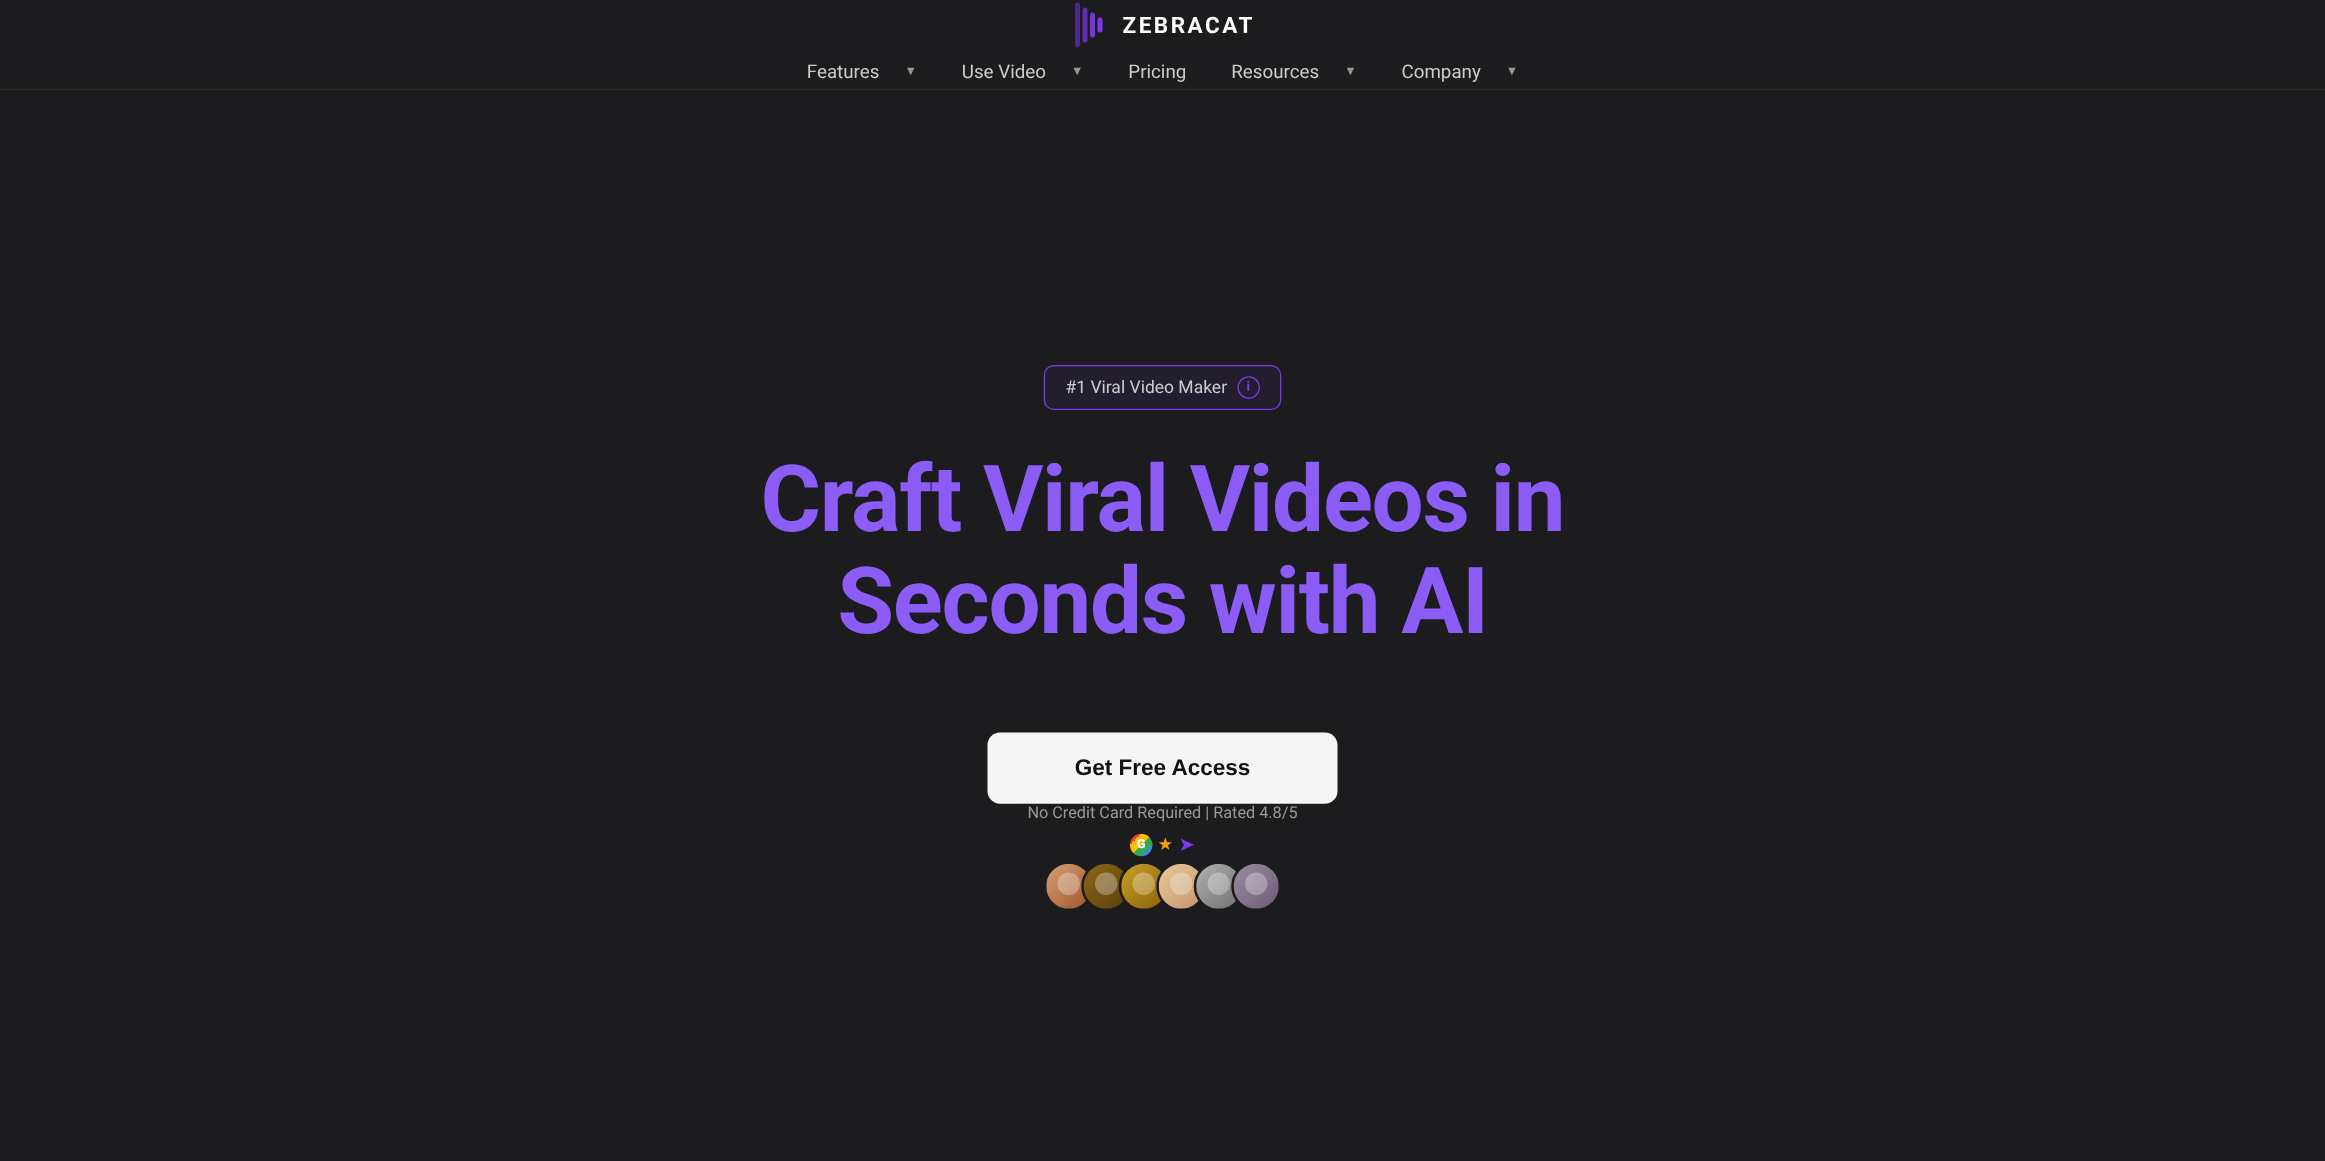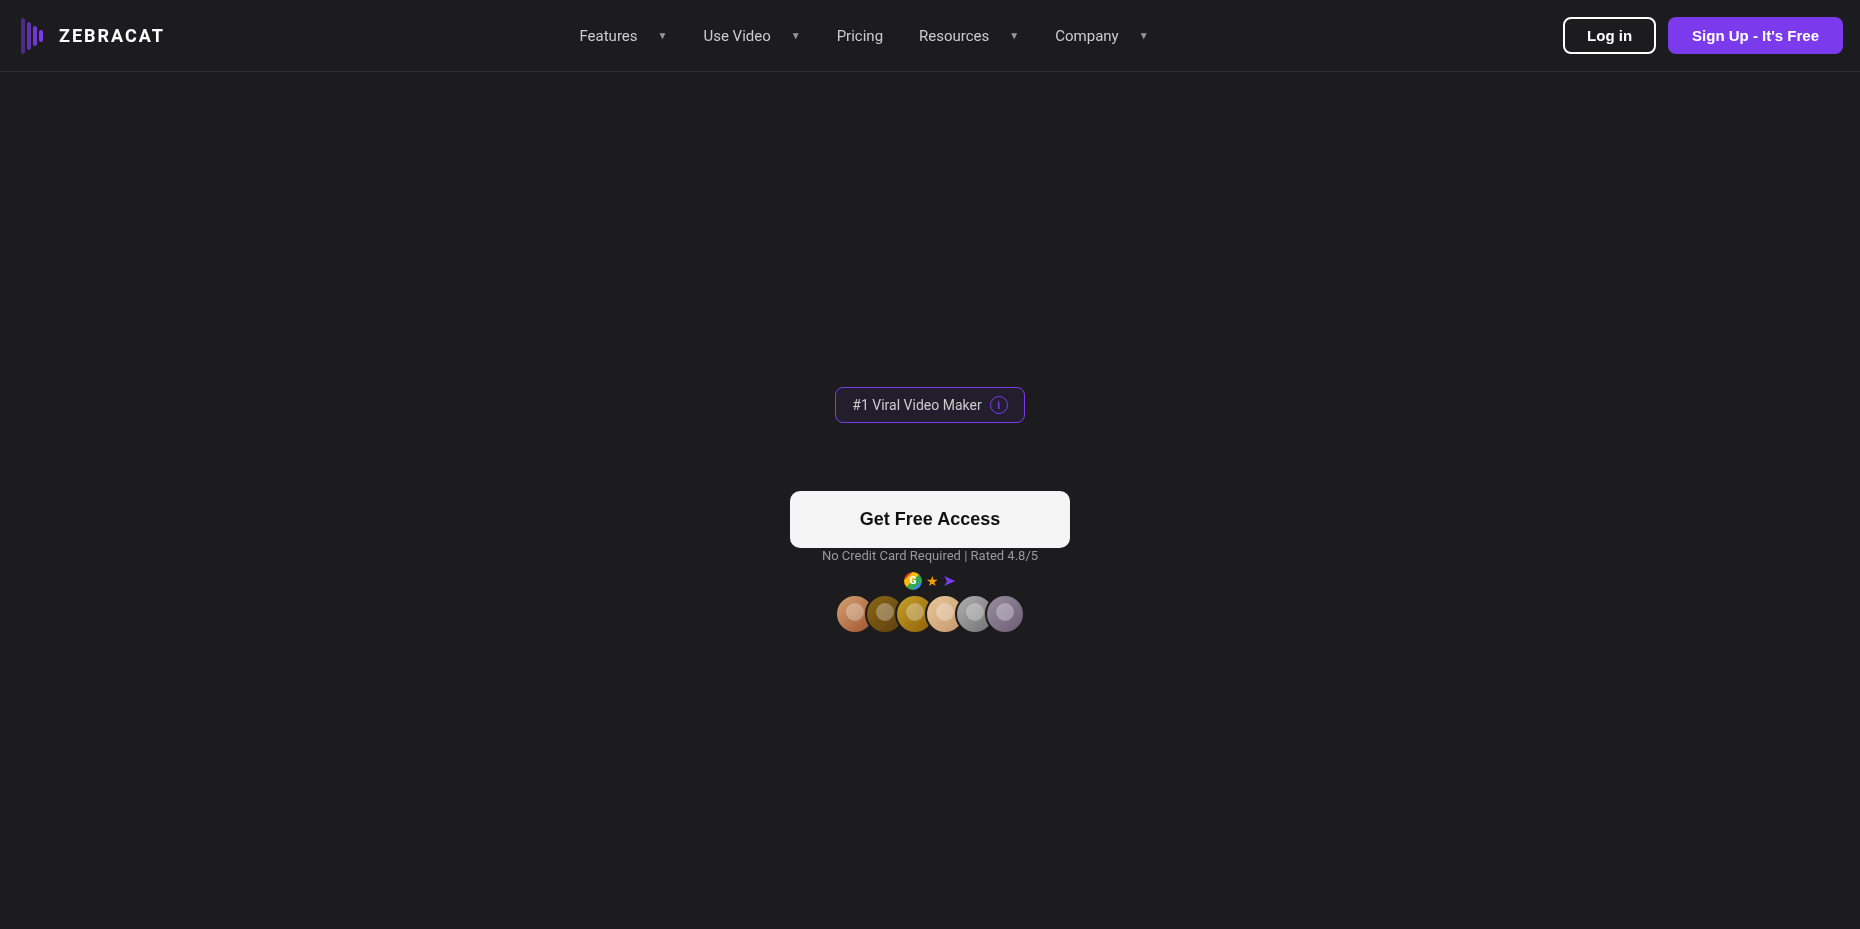--- a/index.html
+++ b/index.html
@@ -10,26 +10,27 @@
       font-family: -apple-system, BlinkMacSystemFont, 'Segoe UI', Roboto, Helvetica, Arial, sans-serif;
       min-height: 929px;
       overflow-x: hidden;
     }
 
     
     nav {
       display: flex;
       align-items: center;
       justify-content: space-between;
-      padding: 0 17px;
+      padding: 0 36px;
       height: 72px;
       border-bottom: 1px solid rgba(255,255,255,0.07);
       background: #1c1c1e;
       position: relative;
       z-index: 10;
+      flex-direction: column;
     }
 
     .logo-area {
       display: flex;
       align-items: center;
       gap: 10px;
       text-decoration: none;
       color: #ffffff;
     }
 
@@ -288,33 +289,33 @@
     <div class="nav-item">
       <span>Resources</span>
       <span class="chevron">▼</span>
     </div>
     <div class="nav-item">
       <span>Company</span>
       <span class="chevron">▼</span>
     </div>
   </div>
 
-  <div class="nav-actions">
-    <button class="btn-login">Log in</button>
-    <button class="btn-signup">Sign Up - It's Free</button>
-  </div>
 </nav>
 
 <section class="hero">
 
   <div class="badge">
     <span>#1 Viral Video Maker</span>
     <span class="badge-info-icon">i</span>
   </div>
 
+  <h1 class="hero-title">
+    <span>Craft Viral Videos in</span><br>
+    <span>Seconds with AI</span>
+  </h1>
 
 
   <div class="hero-cta-wrapper">
     <button class="btn-free-access">Get Free Access</button>
 
     <div class="trust-line">
       <span>No Credit Card Required | Rated 4.8/5</span>
       <div class="trust-icons">
 
         <span class="g-icon">G</span>

